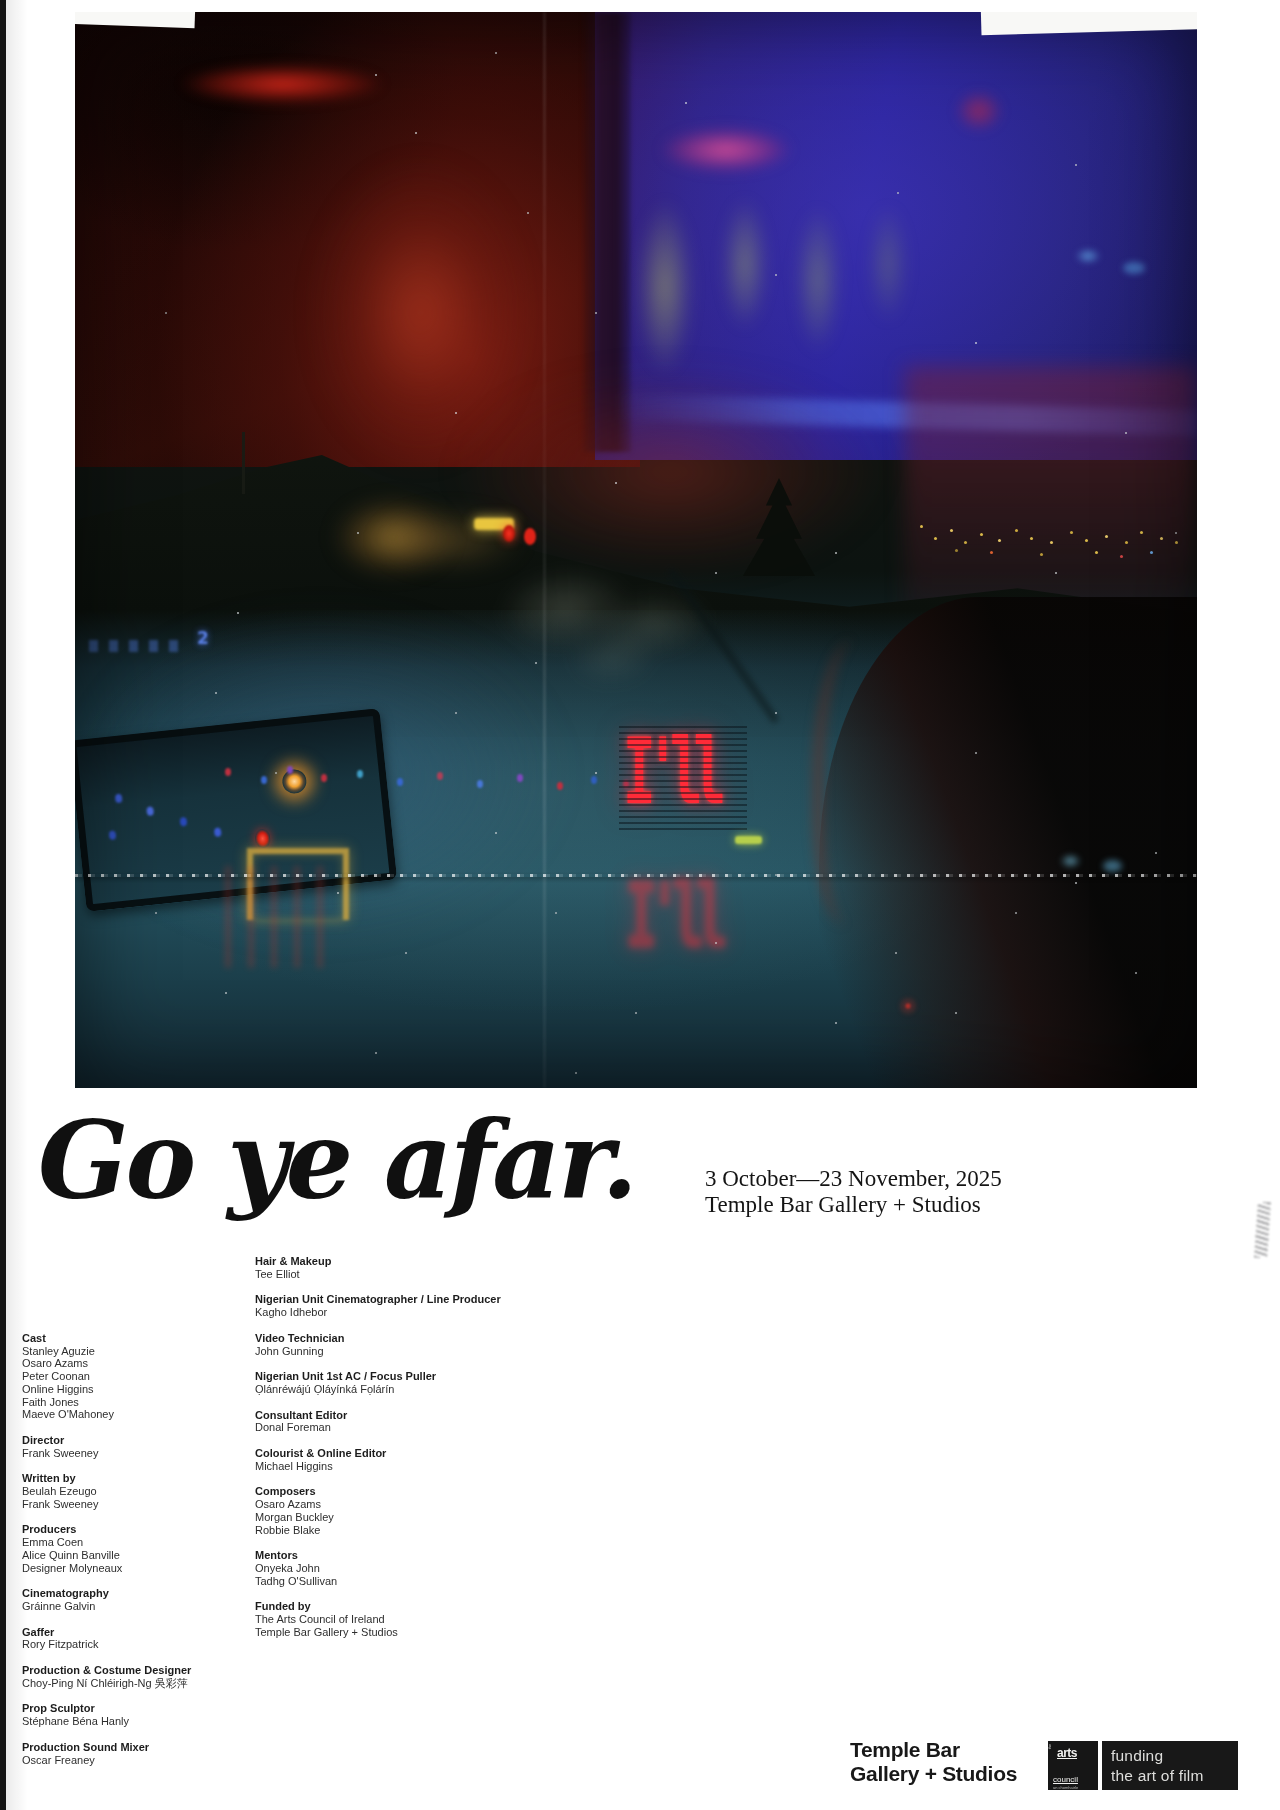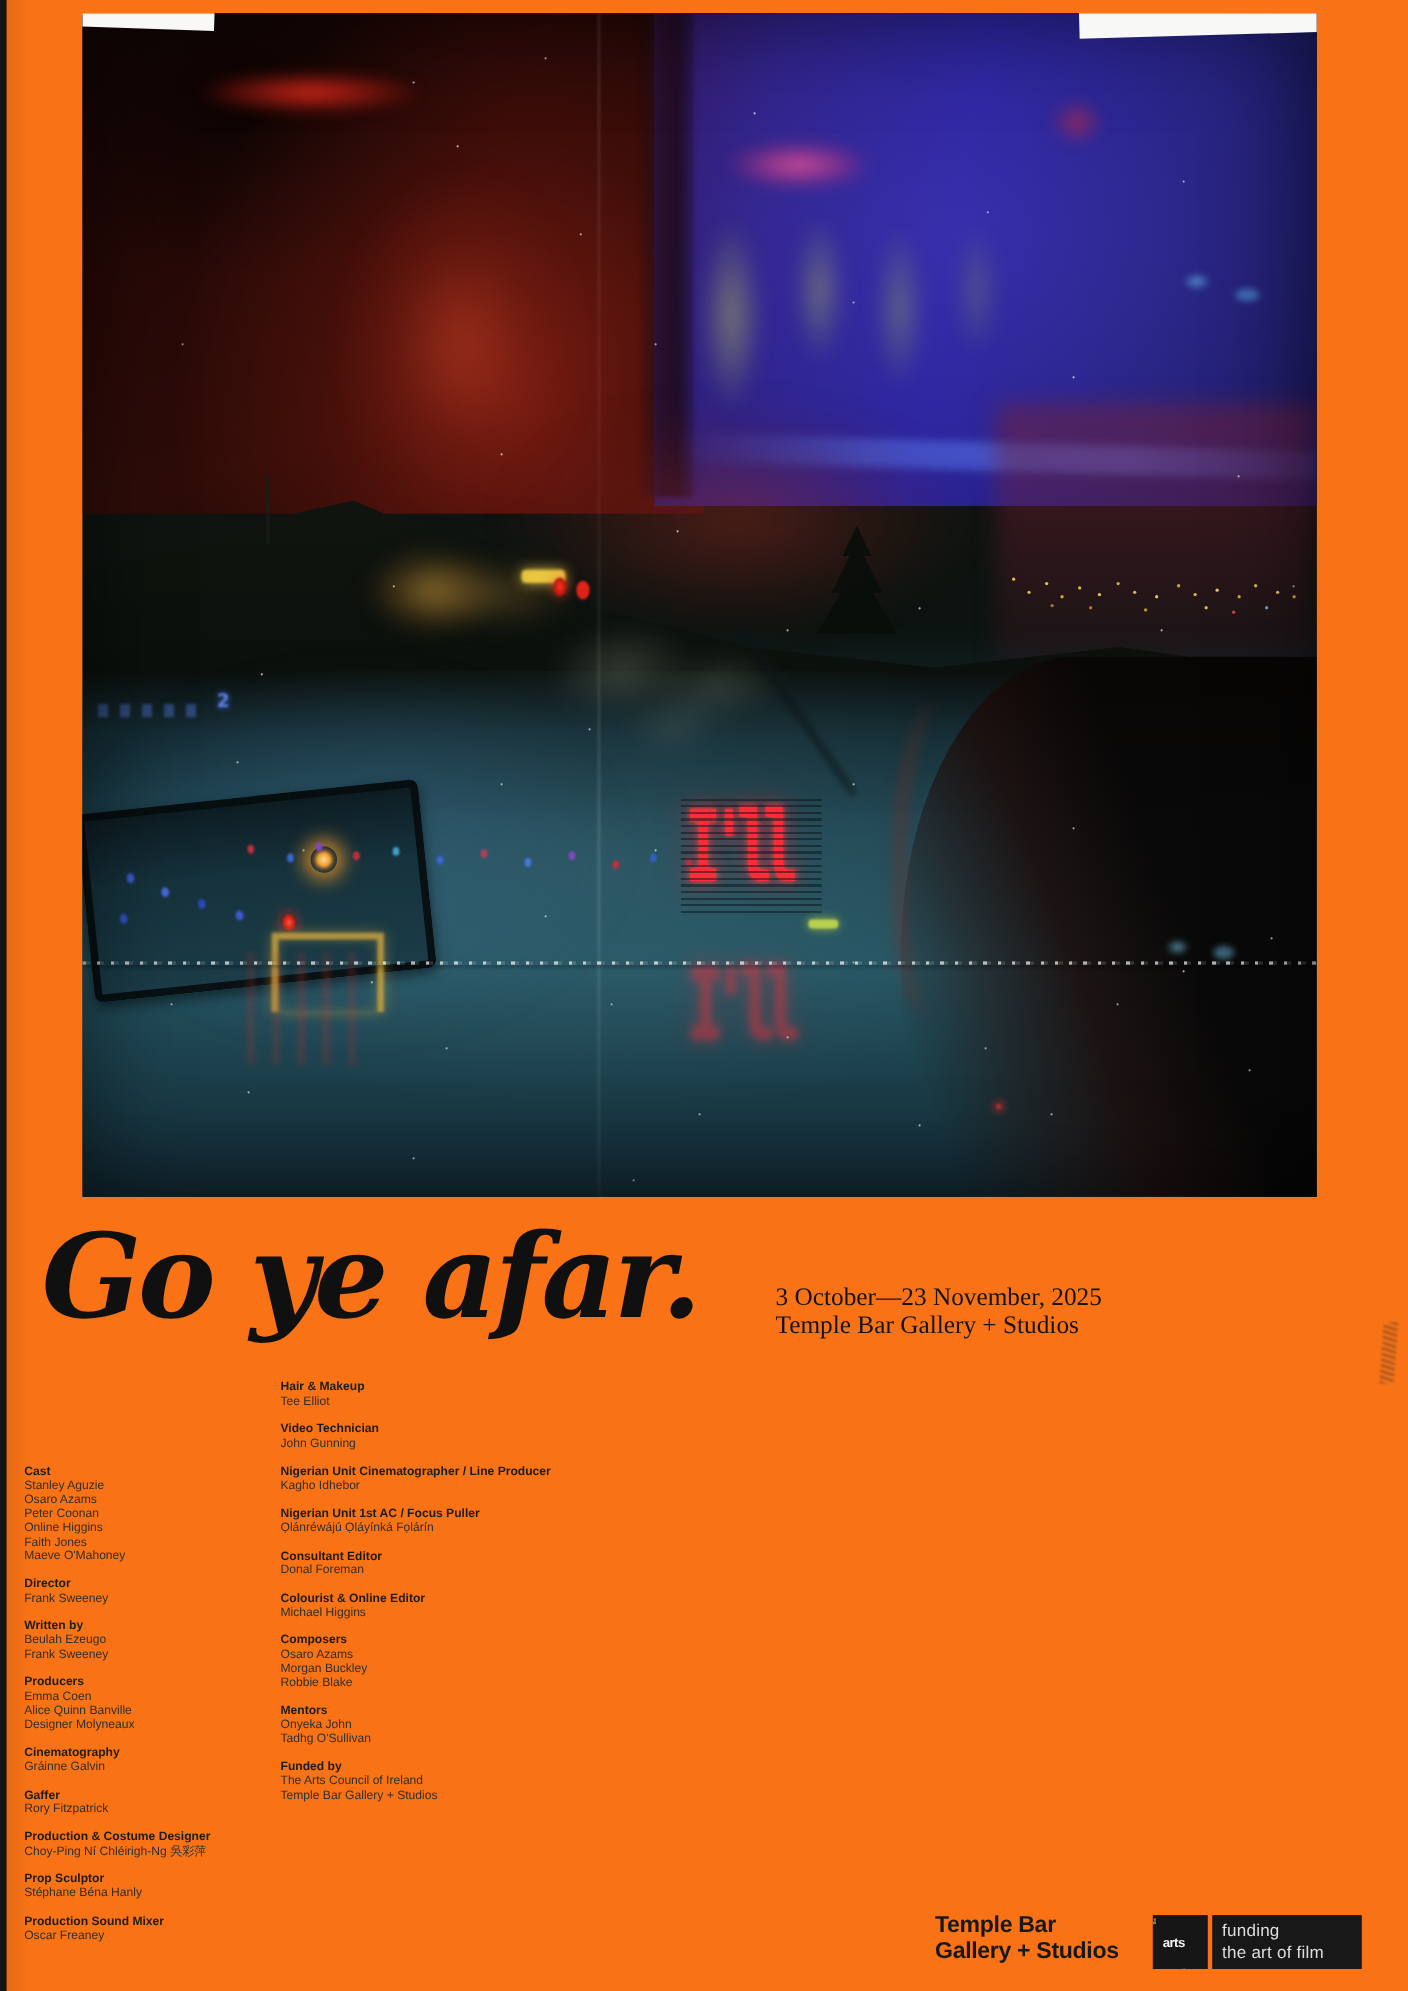--- a/index.html
+++ b/index.html
@@ -1,16 +1,16 @@
 <!DOCTYPE html>
 <html><head>
 <meta charset="utf-8">
 <style>
   html,body{margin:0;padding:0;background:#e8e8e6;}
-  .page{position:relative;width:1280px;height:1810px;background:#f97316;overflow:hidden;
+  .page{position:relative;width:1280px;height:1810px;background:#ffffff;overflow:hidden;
         font-family:"Liberation Sans",sans-serif;}
   .abs{position:absolute;}
 
   
   .scan-strip{left:0;top:0;width:6px;height:1810px;background:#141414;}
   .scan-shade{left:6px;top:0;width:22px;height:1810px;background:linear-gradient(90deg,rgba(0,0,0,.08),rgba(0,0,0,0));}
   .page-smudge{left:1256px;top:1202px;width:13px;height:56px;opacity:.55;transform:rotate(4deg);
      background:repeating-linear-gradient(14deg,rgba(45,45,50,.85) 0 2px,transparent 2px 5px);filter:blur(1px);}
 
   
@@ -144,21 +144,21 @@
   
   .credits-left{left:22px;top:1332px;width:225px;}
   .credits-right{left:255px;top:1255px;width:430px;}
   .credit-section{margin-bottom:13px;}
   .credit-label{font-weight:bold;font-size:11px;line-height:12.7px;color:#1c1c1c;}
   .credit-name{font-size:11px;line-height:12.7px;color:#2e2e2e;}
 
   
   .tbgs-logo{left:850px;top:1738px;font-weight:bold;font-size:21px;line-height:1.14;letter-spacing:-.3px;color:#181818;}
   .ac-box{left:1048px;top:1741px;width:50px;height:49px;background:#161616;color:#f2f2f0;overflow:hidden;}
-  .ac-inner{position:absolute;left:5px;top:19px;line-height:1;}
+  .ac-inner{position:absolute;left:5px;top:6px;line-height:1;text-decoration:underline;}
   .ac-the{position:absolute;left:-1px;top:3px;font-size:4px;transform:rotate(-90deg);color:#cfcfcd;}
   .ac-arts{font-weight:bold;font-size:12px;letter-spacing:-.5px;display:block;margin-left:4px;}
   .ac-council{font-size:8px;display:block;margin-top:17px;}
   .ac-chomhairle{font-size:4px;display:block;margin-top:2px;color:#bdbdbb;}
   .ac-ealaion{font-size:7.5px;display:block;margin-top:1px;}
   .fund-box{left:1102px;top:1741px;width:136px;height:49px;background:#181818;color:#dededc;
      font-size:15.5px;line-height:1.3;padding:5px 0 0 9px;box-sizing:border-box;letter-spacing:.2px;}
 </style>
 </head>
 <body>
@@ -277,26 +277,26 @@
         <div class="credit-label">Production Sound Mixer</div>
         <div class="credit-name">Oscar Freaney</div>
       </div>
     </div>
   <div class="abs credits-right">
       <div class="credit-section">
         <div class="credit-label">Hair &amp; Makeup</div>
         <div class="credit-name">Tee Elliot</div>
       </div>
       <div class="credit-section">
+        <div class="credit-label">Nigerian Unit Cinematographer / Line Producer</div>
+        <div class="credit-name">Kagho Idhebor</div>
+      </div>
+      <div class="credit-section">
         <div class="credit-label">Video Technician</div>
         <div class="credit-name">John Gunning</div>
-      </div>
-      <div class="credit-section">
-        <div class="credit-label">Nigerian Unit Cinematographer / Line Producer</div>
-        <div class="credit-name">Kagho Idhebor</div>
       </div>
       <div class="credit-section">
         <div class="credit-label">Nigerian Unit 1st AC / Focus Puller</div>
         <div class="credit-name">Ọlánréwájú Ọláyínká Fọlárín</div>
       </div>
       <div class="credit-section">
         <div class="credit-label">Consultant Editor</div>
         <div class="credit-name">Donal Foreman</div>
       </div>
       <div class="credit-section">

